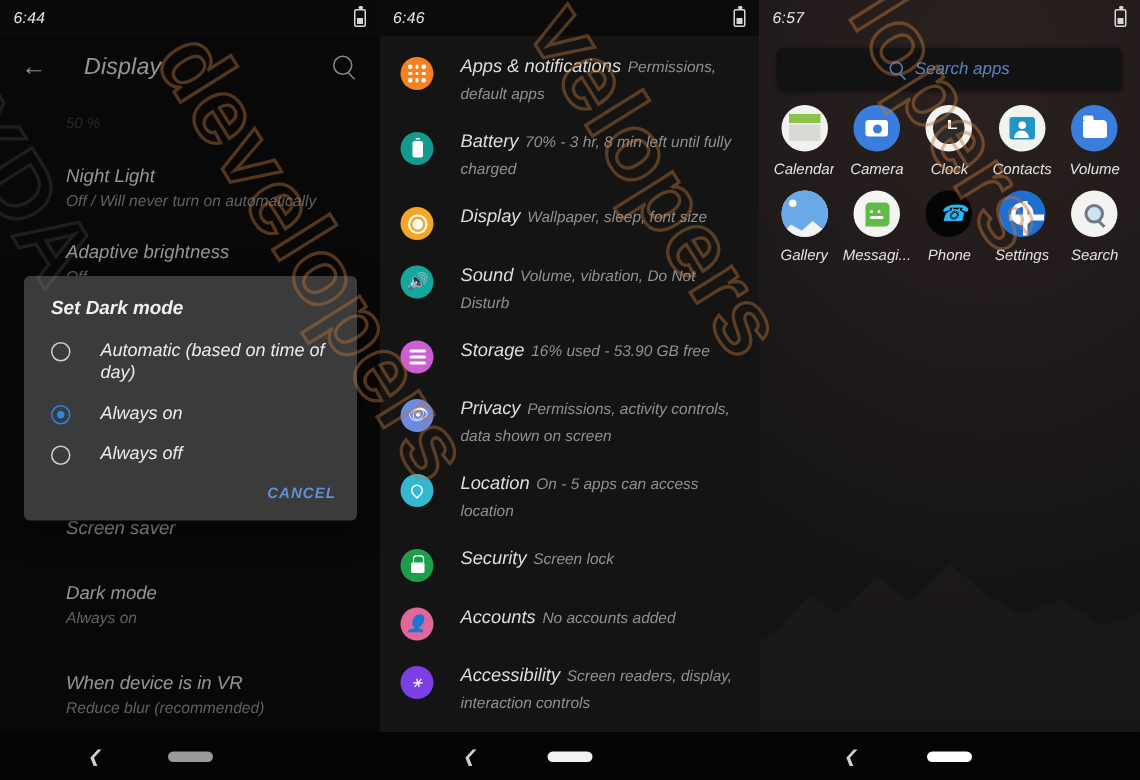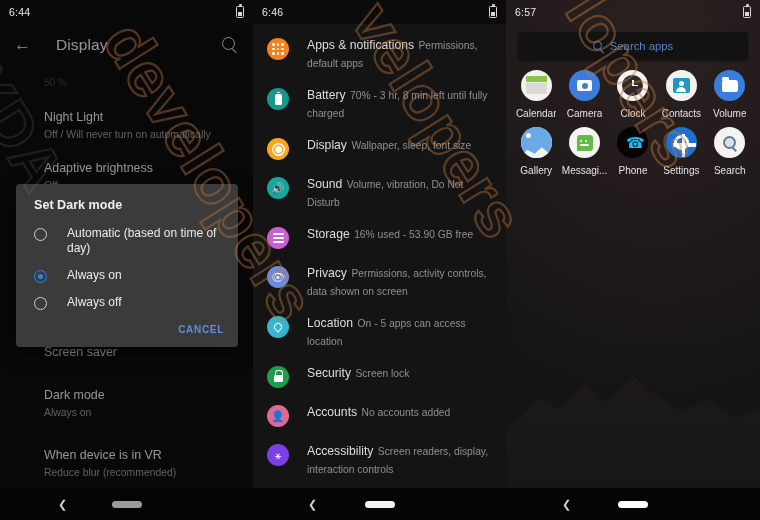--- a/index.html
+++ b/index.html
@@ -1,21 +1,21 @@
 <!DOCTYPE html>
 <html><head>
 <meta charset="utf-8">
 <style>
   * { margin:0; padding:0; box-sizing:border-box; }
   html,body{ width:760px; height:520px; background:#000; overflow:hidden;
     font-family:"Liberation Sans", sans-serif; -webkit-font-smoothing:antialiased; }
 
   .stage{ position:relative; width:760px; height:520px; display:flex; }
 
-  .panel{ position:relative; height:520px; overflow:hidden; }
+  .panel{ position:relative; height:520px; overflow:hidden;font-style:italic; }
   .p1{ width:253px; background:#0d0d0d; }
   .p2{ width:253px; background:#141414; }
   .p3{ width:254px; background:#191414; }
 
   
   .statusbar{ position:relative; height:24px; display:flex; align-items:center;
      justify-content:space-between; padding:0 9px; z-index:6; }
   .p1 .statusbar{ background:#0a0a0a; }
   .p2 .statusbar{ background:#0b0b0b; }
   .p3 .statusbar{ background:transparent; }

